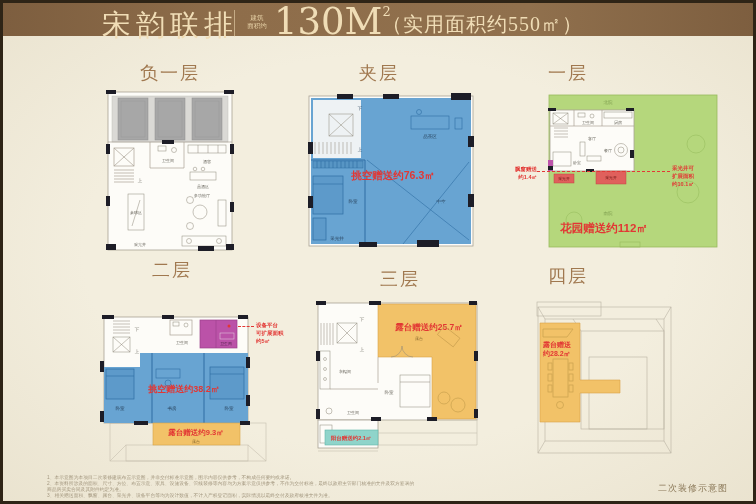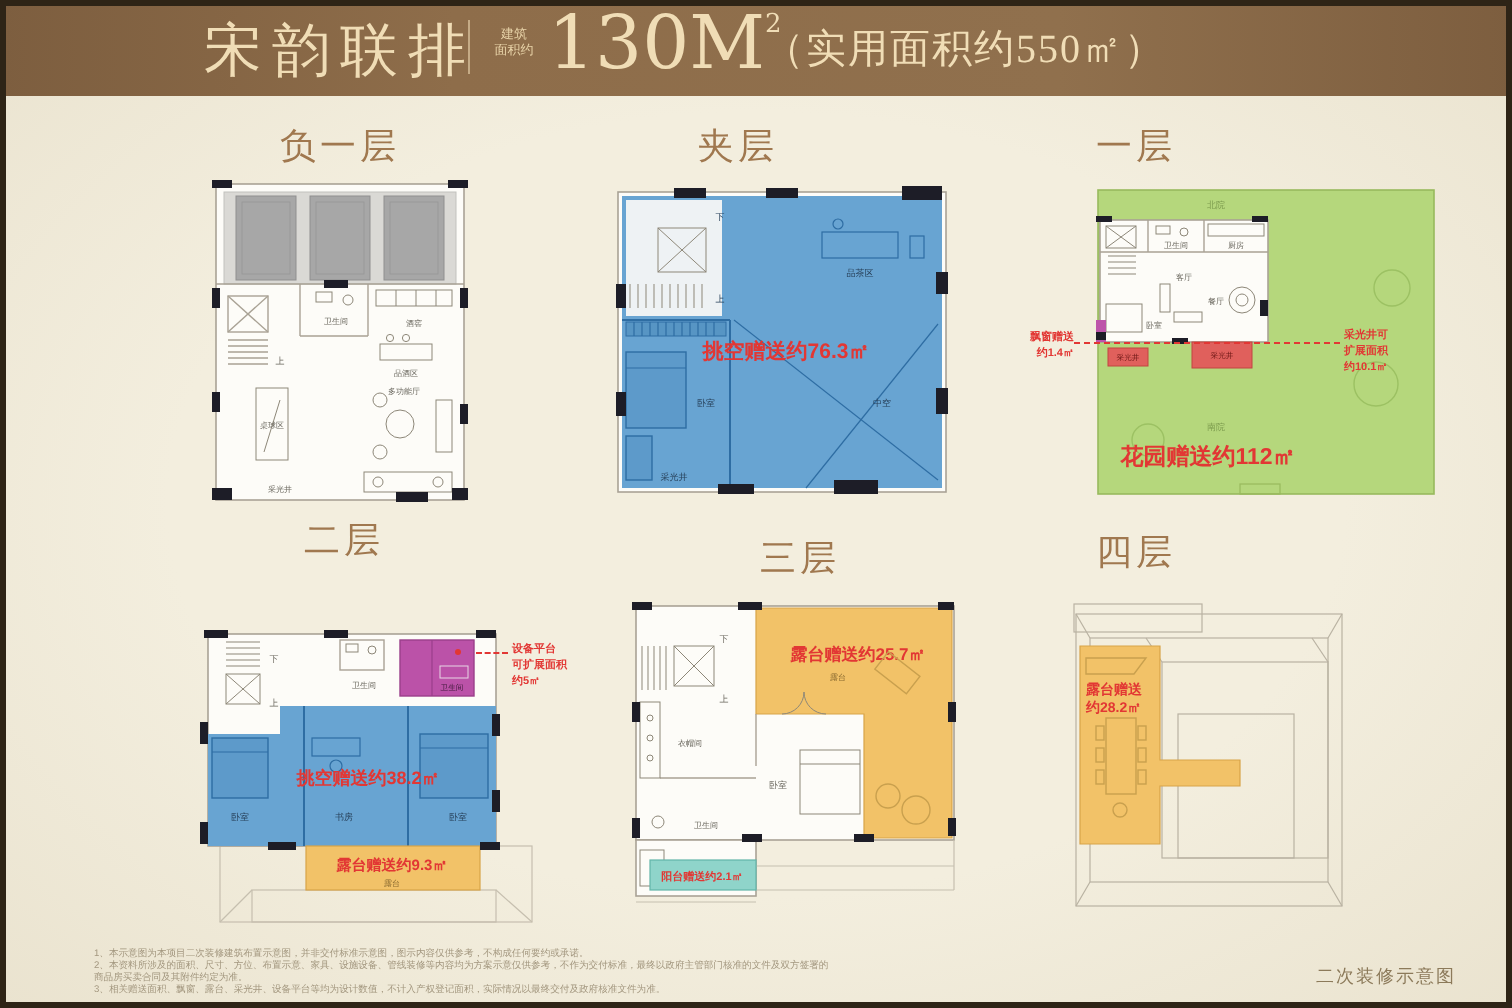--- a/index.html
+++ b/index.html
@@ -1,21 +1,21 @@
 <!DOCTYPE html>
 <html><head>
 <meta charset="utf-8">
 <style>
   html,body{margin:0;padding:0;background:#555;}
   .page{position:relative;width:756px;height:504px;overflow:hidden;
         background:radial-gradient(ellipse at center,#f3eede 55%,#eae3cf 100%);
         font-family:"Liberation Sans",sans-serif;}
   .frame{position:absolute;inset:0;border:3px solid #2e2416;pointer-events:none;z-index:60;}
   
-  .header{position:absolute;left:0;top:0;width:756px;height:48px;
+  .header{position:absolute;left:0;top:0;width:756px;height:36px;
           background:linear-gradient(90deg,#7d5e3f,#8e6d4a 30%,#90704d 70%,#7d5e3f);}
   .project{position:absolute;left:102px;top:6px;font-family:"DejaVu Serif",serif;
            font-size:29px;color:#f0ddb6;letter-spacing:5px;}
   .hdiv{position:absolute;left:234px;top:10px;width:1px;height:27px;background:rgba(242,223,184,.55);}
   .seal{position:absolute;left:243px;top:14px;width:28px;font-size:6.5px;line-height:8px;
         color:#e8d3a8;text-align:center;}
   .seal span{display:block;}
   .area{position:absolute;left:274px;top:0px;font-family:"DejaVu Serif",serif;font-size:37px;color:#f0ddb6;}
   .area sup{font-size:13px;vertical-align:18px;}
   .usable{position:absolute;left:382px;top:11px;font-size:20px;color:#f0ddb6;letter-spacing:1px;font-family:Liberation Serif, serif;}
@@ -56,21 +56,21 @@
     <div class="hdiv"></div>
     <div class="seal">
       <span>建筑</span>
       <span>面积约</span>
     </div>
     <div class="area"><span>130M</span><sup>2</sup></div>
     <div class="usable">（实用面积约550㎡）</div>
   </div>
 
   <div class="floor-title" style="left:170px;top:61px">负一层</div>
-  <div class="floor-title" style="left:369px;top:61px">夹层</div>
+  <div class="floor-title" style="left:379px;top:61px">夹层</div>
   <div class="floor-title" style="left:568px;top:61px">一层</div>
   <div class="floor-title" style="left:172px;top:258px">二层</div>
   <div class="floor-title" style="left:400px;top:267px">三层</div>
   <div class="floor-title" style="left:568px;top:264px">四层</div>
 
   <svg class="plan" style="left:102px;top:88px" width="136" height="168" viewBox="0 0 136 168">
     <rect x="6" y="4" width="124" height="158" fill="#fdfcf8" stroke="#a9a295" stroke-width="0.8"></rect>
     <g>
       <rect x="10" y="8" width="116" height="46" fill="#dad9d5" stroke="#c2c1bd" stroke-width="0.5"></rect>
       <rect x="16" y="10" width="30" height="42" fill="#a7a7a7" stroke="#8f8f8f" stroke-width="0.5"></rect>

